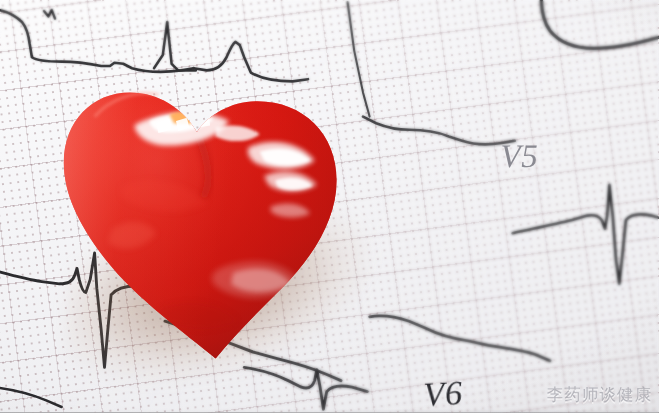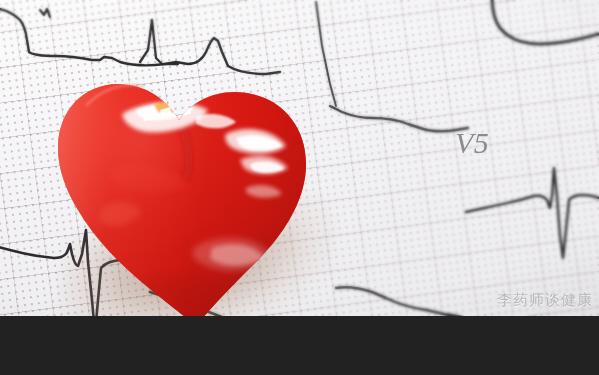--- a/index.html
+++ b/index.html
@@ -1,16 +1,16 @@
 <!DOCTYPE html>
 <html><head>
 <meta charset="utf-8">
 <style>
   html,body{margin:0;padding:0;background:#222;}
-  #stage{position:relative;width:599px;height:316px;overflow:hidden;
+  #stage{position:relative;width:599px;height:375px;overflow:hidden;
          font-family:"Liberation Serif",serif;background:#f3f3f5;}
 
   
   .paper{position:absolute;inset:-30%;background:#f5f5f7;}
   .paper-tint{position:absolute;inset:0;
     background:
       radial-gradient(120% 90% at 12% 6%, #ffffff 0%, #f6f6f8 45%, #ececef 100%);}
 
   
   .grid{position:absolute;inset:-35%;transform:rotate(-7.5deg);}

